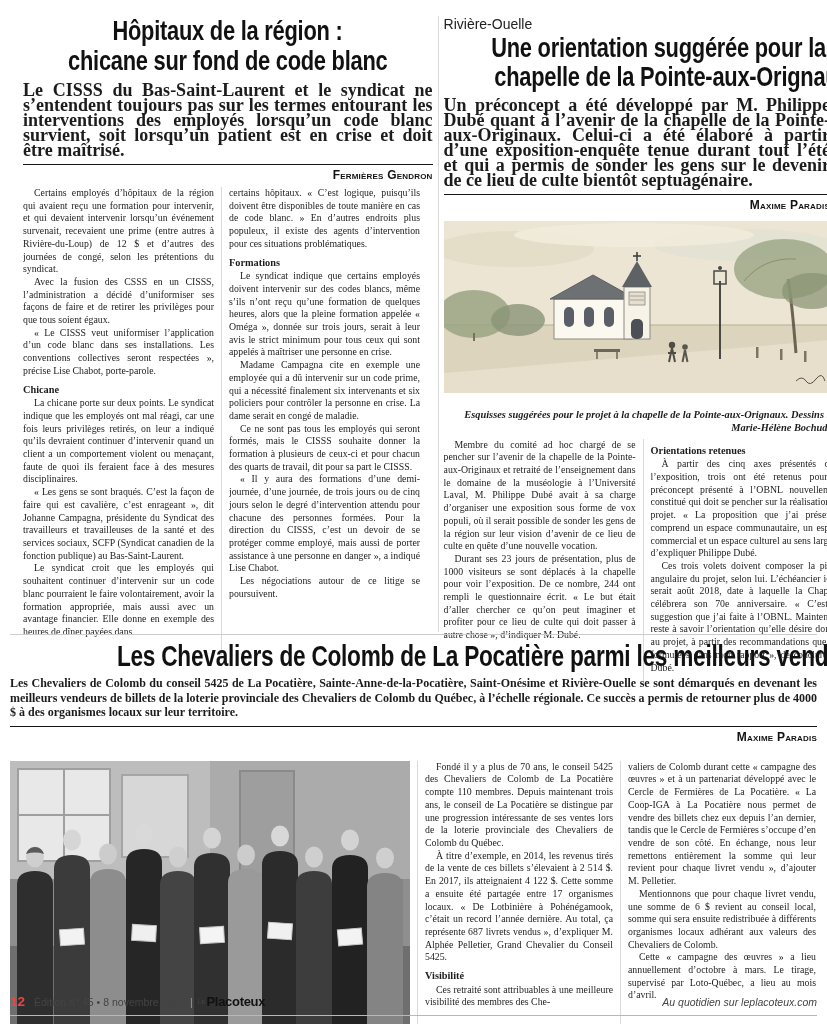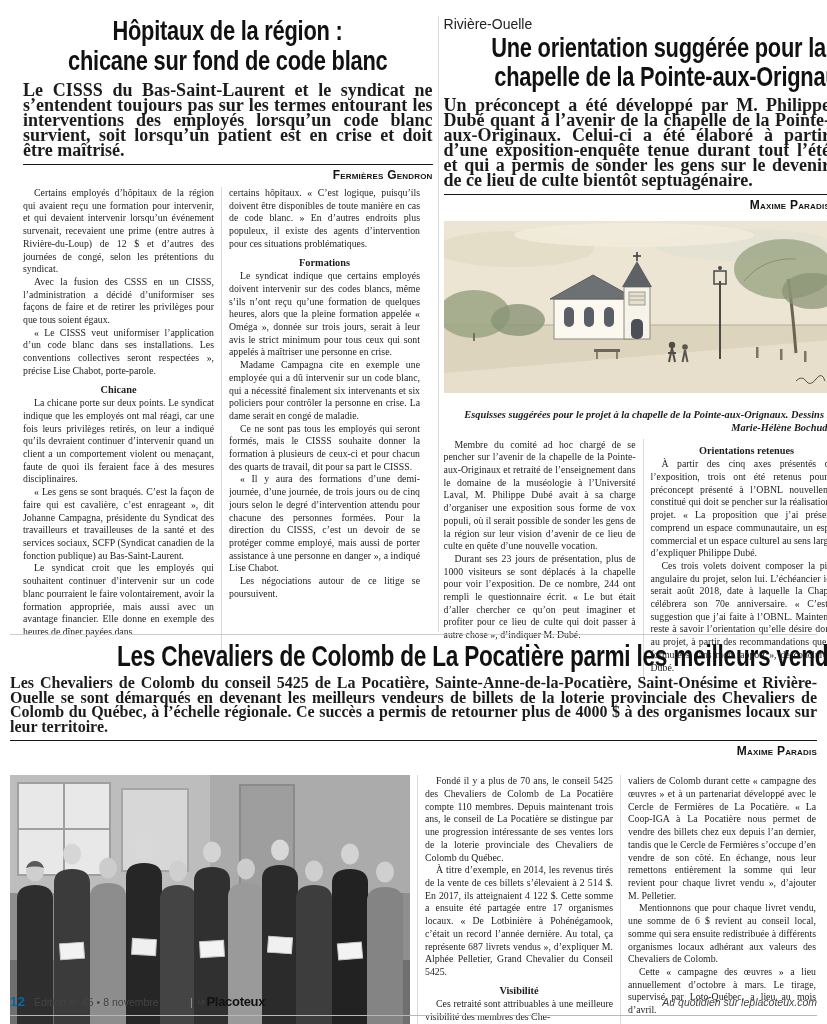--- a/index.html
+++ b/index.html
@@ -13,52 +13,52 @@
   .lead{font-weight:bold;font-size:18px;line-height:15px;text-align:justify;margin:7px 0 0 0;}
   .byrow{border-top:1.5px solid #151515;margin-top:6px;text-align:right;}
   .byline{font-family:"Liberation Sans",sans-serif;font-weight:bold;font-variant:small-caps;
           font-size:12px;letter-spacing:.2px;color:#111;}
   .cols{display:flex;margin-top:4px;}
   .col{flex:0 0 191px;overflow:hidden;}
   .crule{flex:0 0 1px;background:#d9d9d9;margin:0 7px;}
   .body{font-size:9.8px;line-height:12.7px;text-align:justify;}
   .body p{margin:0;text-indent:11px;}
   .body p.cont{text-indent:0;}
-  .subhead{text-align:center;font-weight:bold;font-size:10.3px;margin:6px 0 1px 0;}
+  .subhead{text-align:left;font-weight:bold;font-size:10.3px;margin:6px 0 1px 0;}
 
   
   .top{position:absolute;left:23px;top:16px;width:807px;height:616px;display:flex;}
   .artL{flex:0 0 397px;}
   .vrule{flex:0 0 1px;background:#d9d9d9;margin:0 5px;}
   .artR{flex:1 1 auto;min-width:0;}
   .artL .hl{font-size:28px;line-height:30px;}
   .artR .hl{font-size:28px;line-height:29px;margin-top:0;}
   .artL .cols,.artR .cols{height:auto;}
   .artL .col{height:468px;}
   .artR .col{flex-basis:192px;height:242px;}
 
   .illus{margin:8px 0 0 0;}
   .illus svg{display:block;}
   .caption{font-weight:bold;font-style:italic;font-size:10.4px;line-height:12.8px;text-align:right;margin:16px 0 0 0;}
 
   
   .hrule{position:absolute;left:10px;top:634px;width:807px;height:1px;background:#cccccc;}
   .artB{position:absolute;left:10px;top:641px;width:807px;}
   .artB .hl{font-size:29px;line-height:30px;}
-  .artB .lead{font-size:16px;line-height:14.6px;margin-top:5px;}
+  .artB .lead{font-size:12px;line-height:14.6px;margin-top:5px;}
   .brow{display:flex;margin-top:16px;height:272px;}
   .photo{margin:0;flex:0 0 400px;}
   .photo svg{display:block;}
   .artB .col{flex:0 0 188px;height:272px;}
 
   
   .pfoot{position:absolute;left:10px;top:994px;width:807px;display:flex;justify-content:space-between;
          align-items:baseline;border-bottom:1px solid #b8b8b8;padding-bottom:6px;
          font-family:"Liberation Sans",sans-serif;font-size:10.5px;color:#333;}
-  .pgnum{font-weight:bold;font-size:13.5px;color:#0369a1;margin-right:9px;}
+  .pgnum{font-weight:bold;font-size:13.5px;color:#ef4444;margin-right:9px;}
   .fed{color:#444;}
   .fsep{color:#999;margin:0 5px;}
   .fle{font-size:7px;vertical-align:2px;color:#444;margin-right:1px;}
   .fplaco{font-weight:bold;font-size:13px;color:#111;letter-spacing:-0.3px;}
   .f-right{font-style:italic;color:#444;}
 </style>
 </head>
 <body>
 
 <div class="page">
@@ -82,21 +82,21 @@
           <h3 class="subhead">Chicane</h3>
           <p>La chicane porte sur deux points. Le syndicat indique que les employés ont mal réagi, car une fois leurs privilèges retirés, on leur a indiqué qu’ils devraient continuer d’intervenir quand un client a un comportement violent ou menaçant, faute de quoi ils feraient face à des mesures disciplinaires.</p>
           <p>« Les gens se sont braqués. C’est la façon de faire qui est cavalière, c’est enrageant », dit Johanne Campagna, présidente du Syndicat des travailleurs et travailleuses de la santé et des services sociaux, SCFP (Syndicat canadien de la fonction publique) au Bas-Saint-Laurent.</p>
           <p>Le syndicat croit que les employés qui souhaitent continuer d’intervenir sur un code blanc pourraient le faire volontairement, avoir la formation appropriée, mais aussi avec un avantage financier. Elle donne en exemple des heures de dîner payées dans</p>
         </div>
         <div class="crule"></div>
         <div class="col body">
           <p class="cont">certains hôpitaux. « C’est logique, puisqu’ils doivent être disponibles de toute manière en cas de code blanc. » En d’autres endroits plus populeux, il existe des agents d’intervention pour ces situations problématiques.</p>
           <h3 class="subhead">Formations</h3>
           <p>Le syndicat indique que certains employés doivent intervenir sur des codes blancs, même s’ils n’ont reçu qu’une formation de quelques heures, alors que la pleine formation appelée « Oméga », donnée sur trois jours, serait à leur avis le strict minimum pour tous ceux qui sont appelés à maîtriser une personne en crise.</p>
-          <p>Madame Campagna cite en exemple une employée qui a dû intervenir sur un code blanc, qui a nécessité finalement six intervenants et six policiers pour contrôler la personne en crise. La dame serait en congé de maladie.</p>
+          <p>Madame Campagna cite en exemple une employée qui a dû intervenir sur un code prime, qui a nécessité finalement six intervenants et six policiers pour contrôler la personne en crise. La dame serait en congé de maladie.</p>
           <p>Ce ne sont pas tous les employés qui seront formés, mais le CISSS souhaite donner la formation à plusieurs de ceux-ci et pour chacun des quarts de travail, dit pour sa part le CISSS.</p>
           <p>« Il y aura des formations d’une demi-journée, d’une journée, de trois jours ou de cinq jours selon le degré d’intervention attendu pour chacune des personnes formées. Pour la direction du CISSS, c’est un devoir de se protéger comme employé, mais aussi de porter assistance à une personne en danger », a indiqué Lise Chabot.</p>
           <p>Les négociations autour de ce litige se poursuivent.</p>
         </div>
       </div>
     </article>
 
     <div class="vrule"></div>
 
     <article class="artR">

